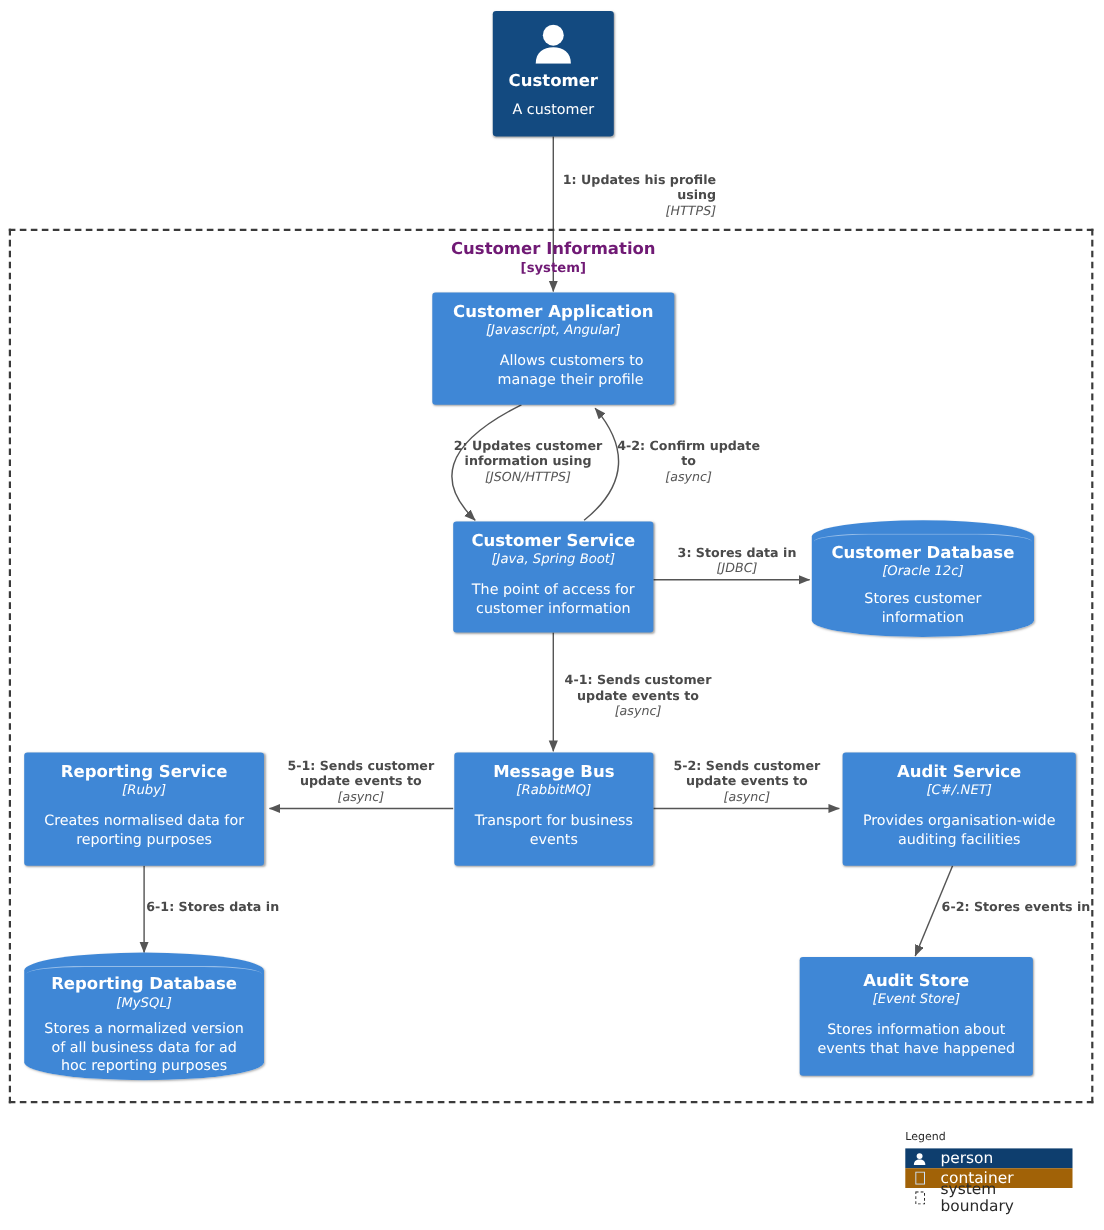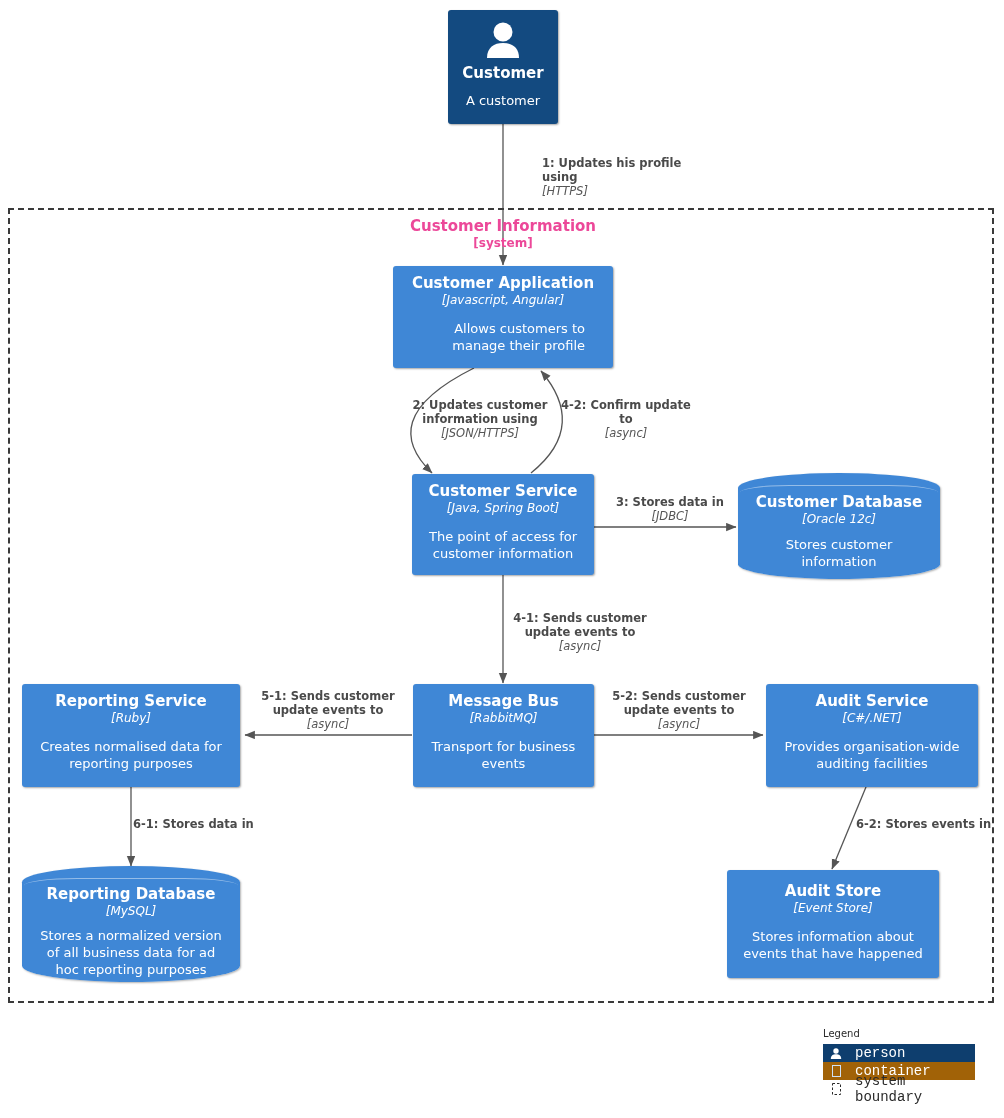--- a/index.html
+++ b/index.html
@@ -29,21 +29,21 @@
   
   .boundary {
     position: absolute;
     border: 2px dashed #3a3a3a;
     box-sizing: border-box;
     background: transparent;
   }
   .boundary-title {
     position: absolute;
     text-align: center;
-    color: #ec4899;
+    color: #701a75;
     font-weight: bold;
     font-size: 15px;
     line-height: 17px;
     white-space: nowrap;
   }
   .boundary-title .tech {
     display: block;
     font-size: 12px;
     font-weight: bold;
   }
@@ -141,21 +141,20 @@
     line-height: 16px;
     margin-bottom: 2px;
   }
   .legend-row {
     display: flex;
     align-items: center;
     height: 18px;
     font-size: 14px;
     padding-left: 4px;
     box-sizing: border-box;
-    font-family: Liberation Mono, monospace;
   }
   .legend-row .swatch {
     width: 18px;
     display: flex;
     align-items: center;
     justify-content: center;
     flex: none;
   }
   .legend-row .lbl {
     padding-left: 10px;
@@ -258,21 +257,21 @@
     <div class="db-top-line"></div>
   </div>
 
   <div class="node container" style="left:727px; top:870px; width:212px; height:108px;">
     <div class="title" style="margin-top:4px;">Audit Store</div>
     <div class="tech">[Event Store]</div>
     <div class="desc">Stores information about events that have happened</div>
   </div>
 
   <div class="elabel" style="left:503px; top:156px; width:300px; text-align:left;">
-    <div style="width:148px; text-align:left;padding-left:39px;">
+    <div style="width:148px; text-align:right;">
       <span>1: Updates his profile</span><br>
       <span>using</span>
       <span class="tech">[HTTPS]</span>
     </div>
   </div>
 
   <div class="elabel" style="left:406px; top:398px; width:148px;">
     <span>2: Updates customer</span><br>
     <span>information using</span>
     <span class="tech">[JSON/HTTPS]</span>

